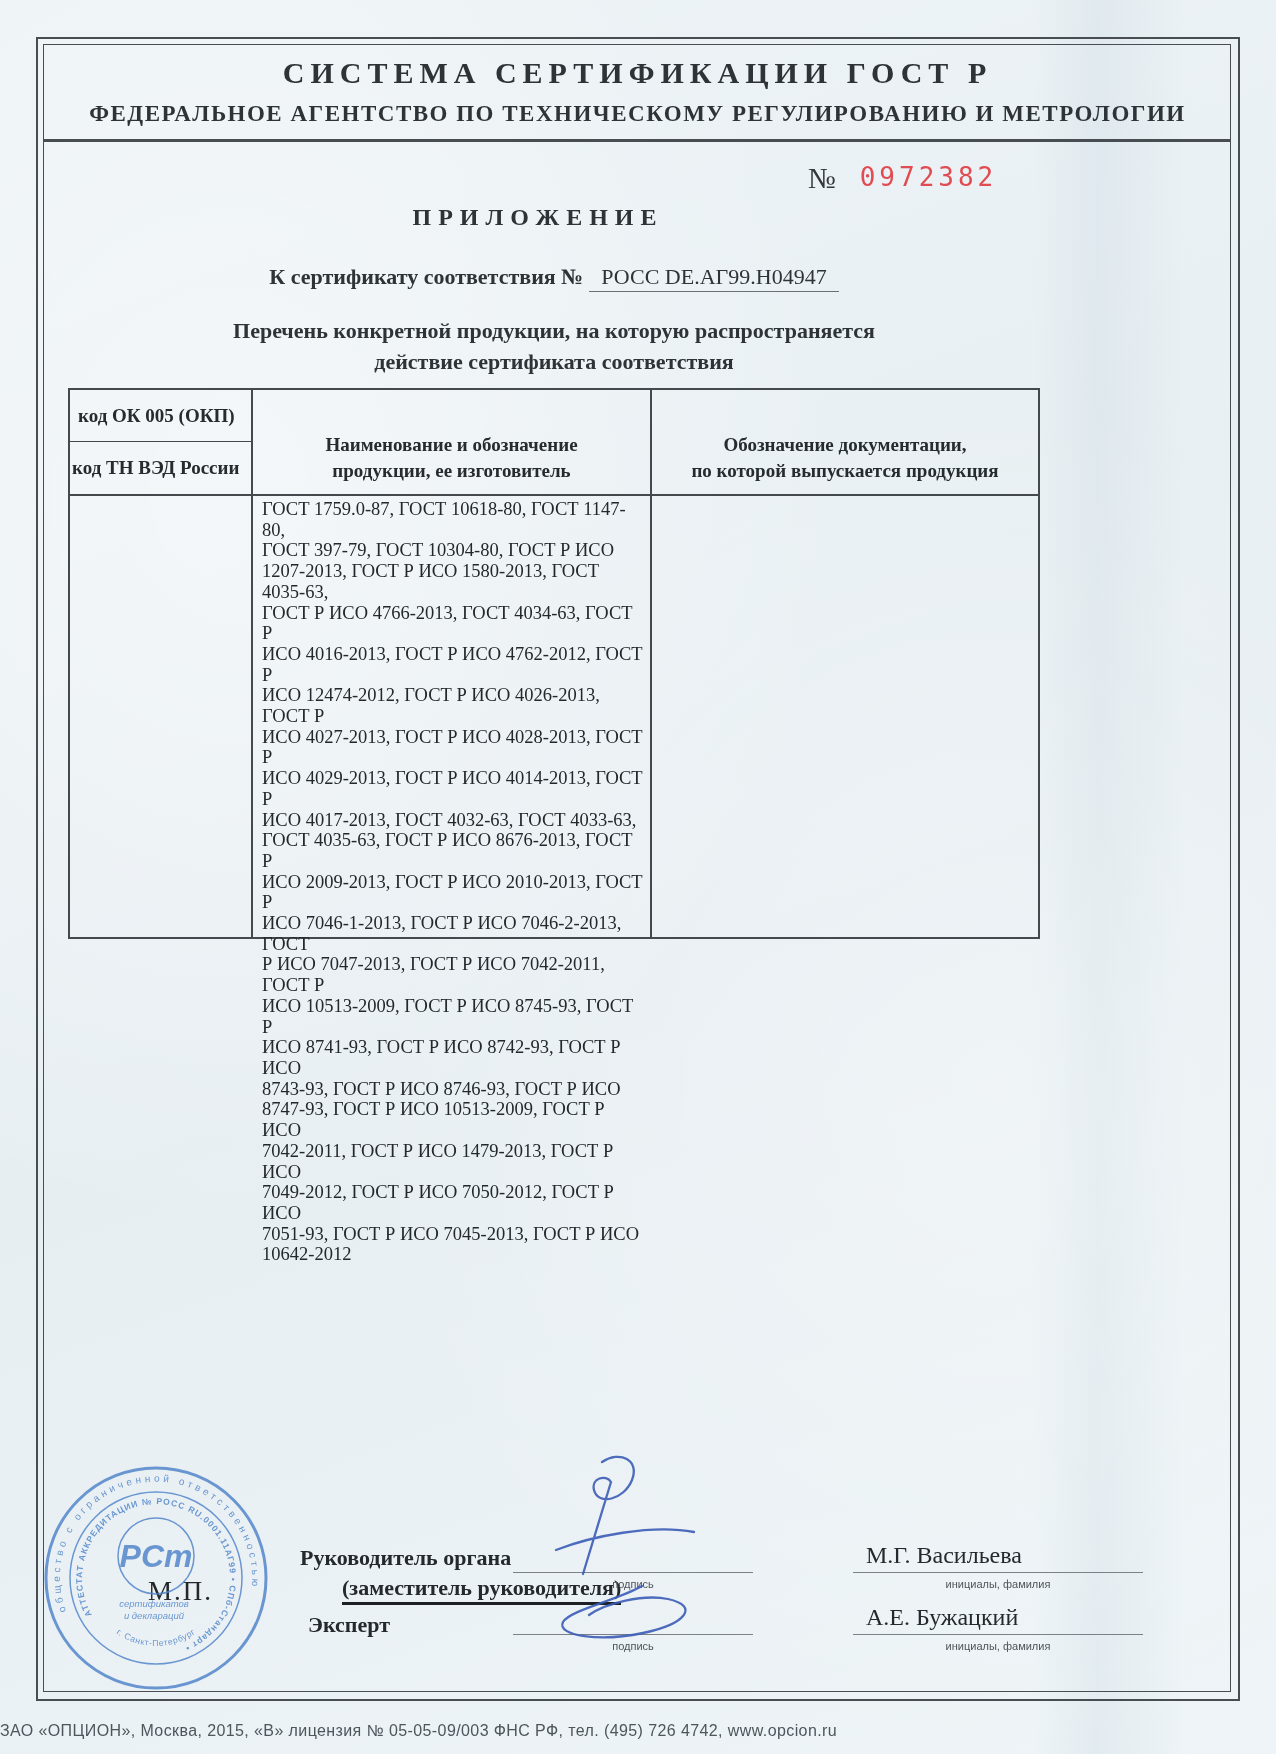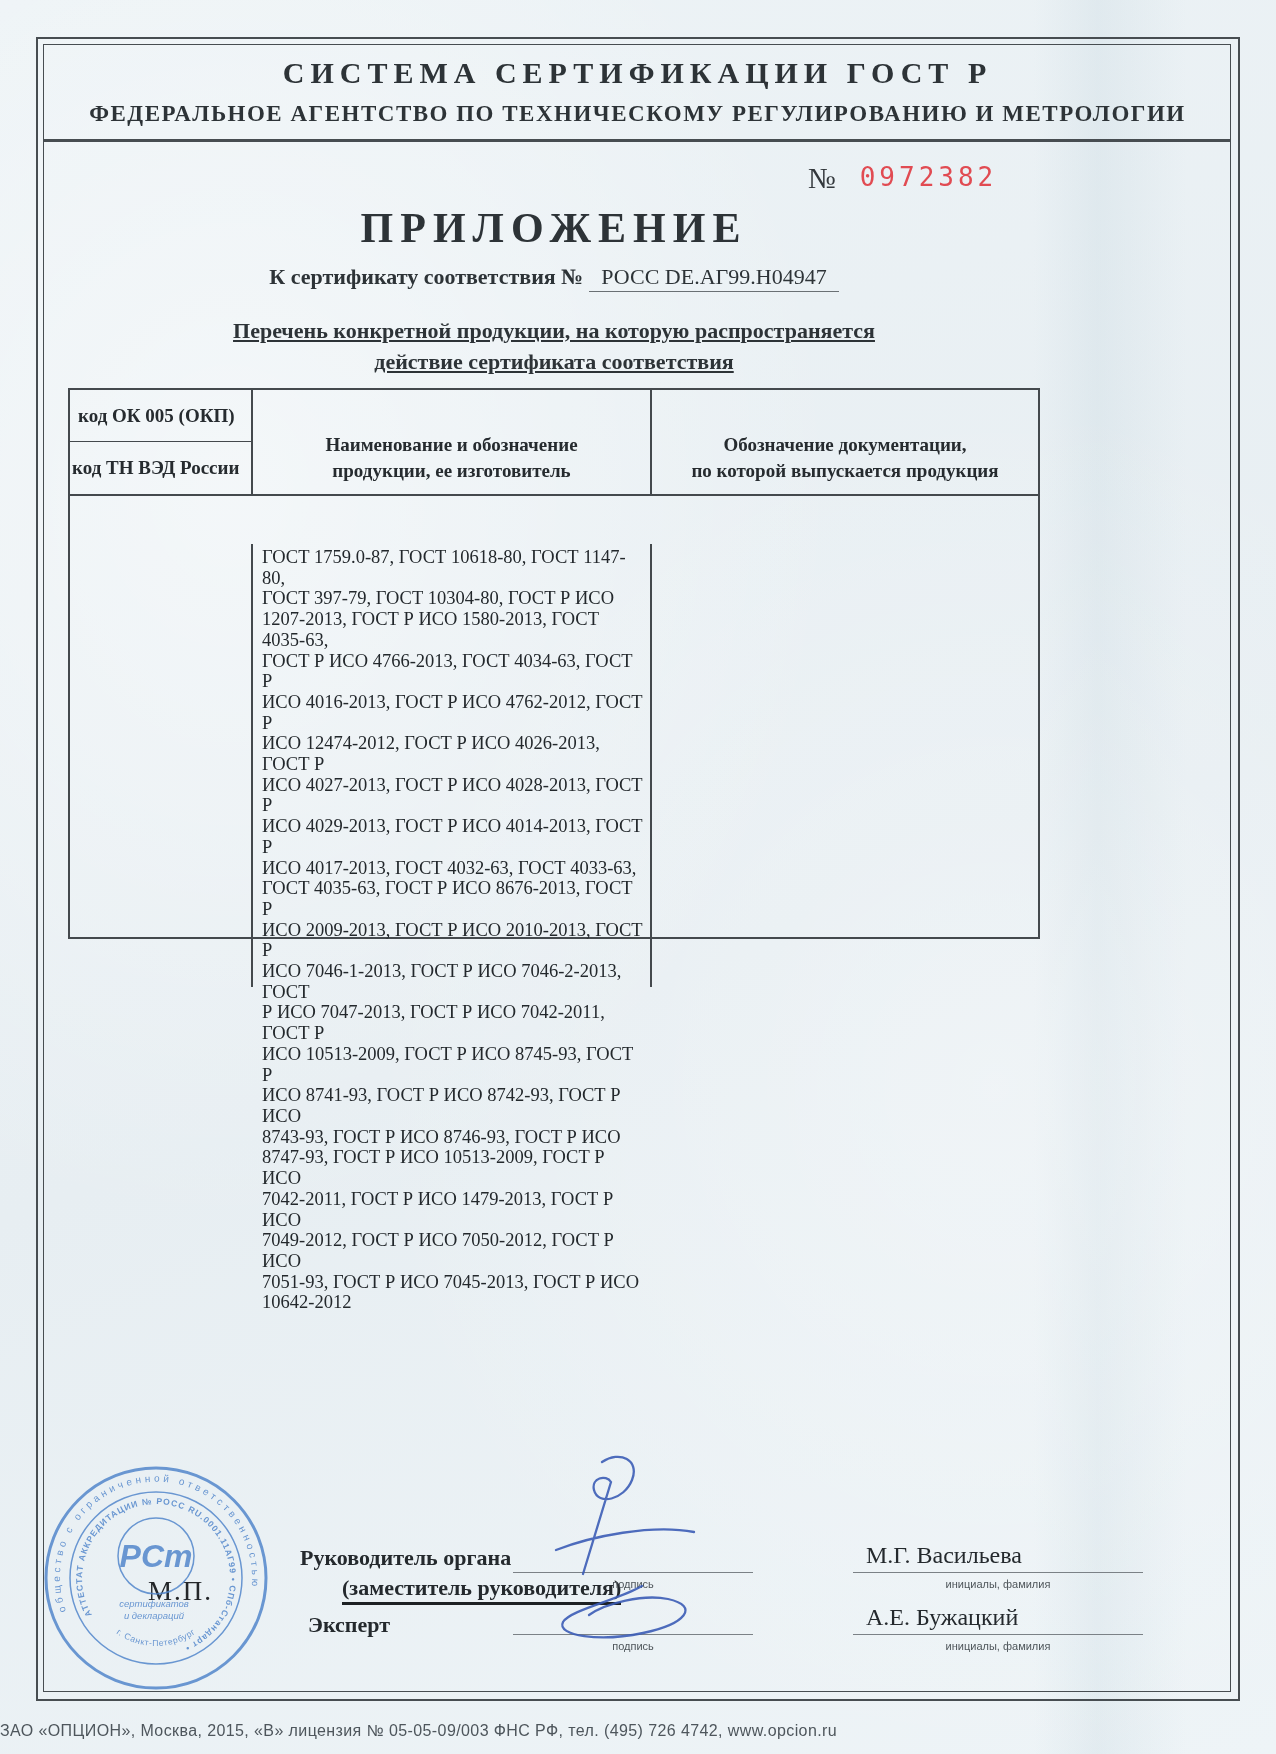--- a/index.html
+++ b/index.html
@@ -18,28 +18,28 @@
   .hdr-sep{position:absolute;left:44px;top:139px;width:1187px;height:2.5px;background:#474d51;}
   
   .doc-header{position:absolute;left:44px;top:56px;width:1187px;text-align:center;}
   .doc-title{font-size:30px;font-weight:bold;letter-spacing:6px;color:#2d3337;}
   .doc-subtitle{margin-top:11px;font-size:23px;font-weight:bold;letter-spacing:1.5px;color:#2d3337;}
   
   .blank-number{position:absolute;left:808px;top:162px;white-space:nowrap;}
   .blank-number .nosign{font-size:29px;color:#33383c;vertical-align:top;}
   .blank-number .digits{font-family:"DejaVu Sans Mono",monospace;font-size:26px;color:#e14b52;letter-spacing:4px;margin-left:20px;vertical-align:top;}
   
-  .app-title{position:absolute;left:68px;top:204px;width:972px;text-align:center;font-size:42px;font-weight:bold;letter-spacing:7px;color:#2d3337;}
+  .app-title{position:absolute;left:52px;top:204px;width:972px;text-align:center;font-size:24px;font-weight:bold;letter-spacing:7px;color:#2d3337;}
   .cert-line{position:absolute;left:68px;top:264px;width:972px;text-align:center;font-size:22px;font-weight:bold;color:#2d3337;}
   .cert-num{font-weight:normal;border-bottom:1.5px solid #6a7074;padding:0 12px 2px 12px;margin-left:6px;}
-  .scope-title{position:absolute;left:68px;top:315px;width:972px;text-align:center;font-size:22px;font-weight:bold;line-height:31px;white-space:pre-line;color:#2d3337;text-decoration:underline;}
+  .scope-title{position:absolute;left:68px;top:315px;width:972px;text-align:center;font-size:22px;font-weight:bold;line-height:31px;white-space:pre-line;color:#2d3337;}
   
   .ptable{position:absolute;left:68px;top:388px;width:972px;height:551px;border:2px solid #44494d;box-sizing:border-box;}
   .ptable .thead{display:flex;height:104px;border-bottom:2px solid #44494d;}
-  .ptable .tbody{display:flex;height:443px;margin-top:48px;}
+  .ptable .tbody{display:flex;height:443px;}
   .cell-c1{width:183px;border-right:2px solid #44494d;box-sizing:border-box;}
   .cell-c2{width:399px;border-right:2px solid #44494d;box-sizing:border-box;}
   .cell-c3{flex:1;box-sizing:border-box;}
   .c1-top{height:51px;border-bottom:1.5px solid #44494d;display:flex;align-items:center;padding-left:8px;font-size:19px;font-weight:bold;text-align:right;}
   .c1-bot{height:51px;display:flex;align-items:center;padding-left:2px;font-size:19px;font-weight:bold;}
   .hdr-center{display:flex;align-items:center;justify-content:center;height:100%;padding-top:32px;box-sizing:border-box;
     text-align:center;font-size:19px;font-weight:bold;line-height:26px;white-space:pre-line;}
   .body-text{padding:3px 6px 0 9px;font-size:18.5px;line-height:20.7px;white-space:pre-line;color:#23282c;}
   
   .role{position:absolute;font-size:22px;font-weight:bold;color:#24292d;white-space:nowrap;}

